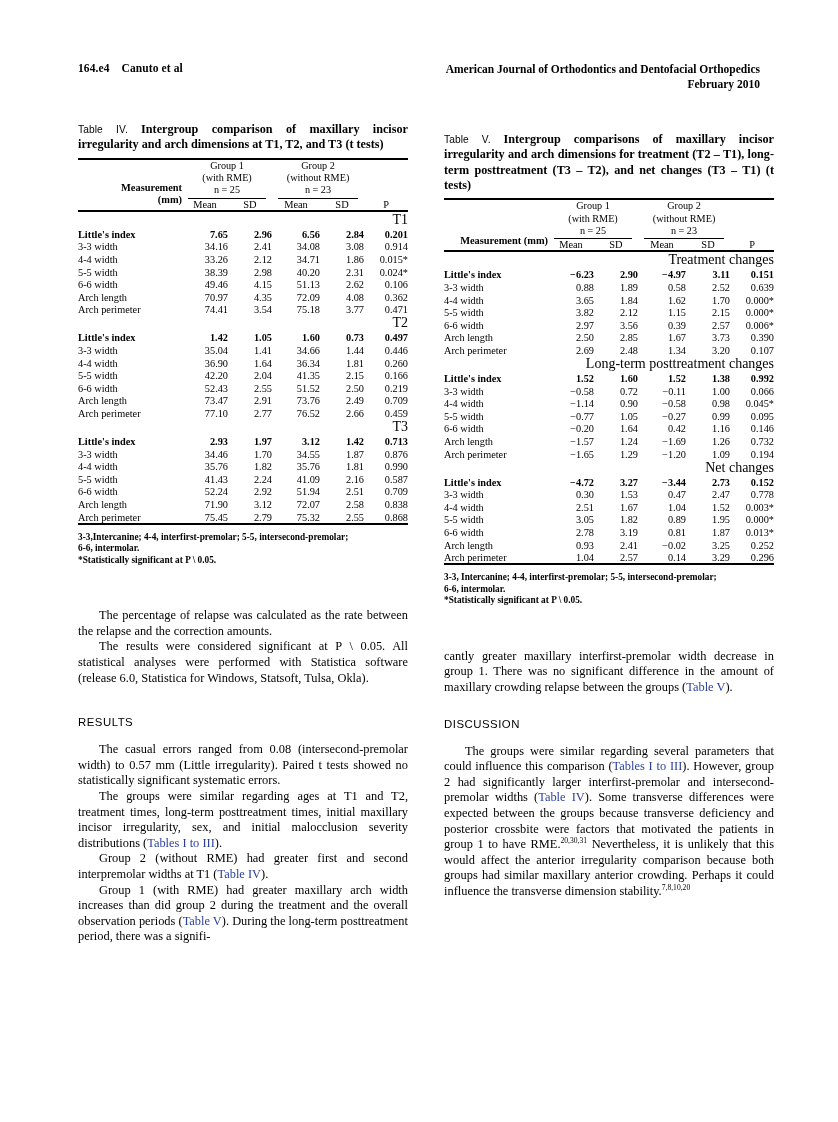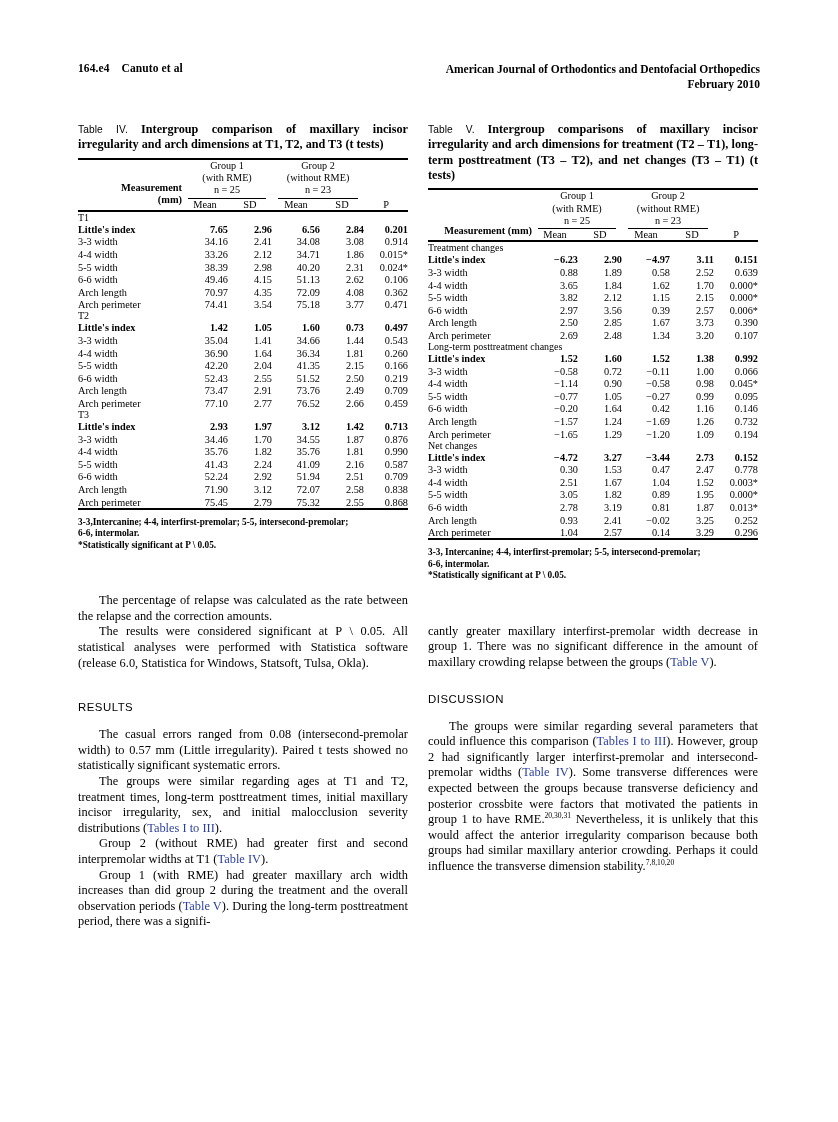--- a/index.html
+++ b/index.html
@@ -49,21 +49,21 @@
     line-height: 15px;
   }
 
   
   .col {
     position: absolute;
     top: 122px;
     width: 330px;
   }
   .col-left  { left: 78px; }
-  .col-right { left: 428px; }
+  .col-right { left: 444px; margin-top: 10px; }
 
   
   .tbl-title {
     font-size: 11.6px;
     line-height: 15.3px;
     text-align: justify;
     margin-bottom: 5px;
   }
   .tbl-title .tlabel {
     font-family: "Liberation Sans", sans-serif;
@@ -112,25 +112,25 @@
   .hd-meas {
     text-align: right;
     font-weight: bold;
     font-size: 10.4px;
     line-height: 12.4px;
     vertical-align: bottom;
     padding-bottom: 3px;
   }
 
   td.sect {
-    text-align: left;
+    text-align: right;
     font-weight: normal;
     padding-top: 3px;
     padding-bottom: 0px;
-    font-size: 10px;
+    font-size: 14px;
   }
   td.lbl {
     text-align: left;
     padding-left: 14px;
     font-size: 10.3px;
   }
   td.num {
     text-align: right;
     font-size: 10.3px;
     padding-right: 3px;
@@ -308,21 +308,21 @@
             <td class="num">1.60</td>
             <td class="num">0.73</td>
             <td class="num p">0.497</td>
           </tr>
           <tr class="row">
             <td class="lbl">3-3 width</td>
             <td class="num">35.04</td>
             <td class="num">1.41</td>
             <td class="num">34.66</td>
             <td class="num">1.44</td>
-            <td class="num p">0.543</td>
+            <td class="num p">0.446</td>
           </tr>
           <tr class="row">
             <td class="lbl">4-4 width</td>
             <td class="num">36.90</td>
             <td class="num">1.64</td>
             <td class="num">36.34</td>
             <td class="num">1.81</td>
             <td class="num p">0.260</td>
           </tr>
           <tr class="row">

